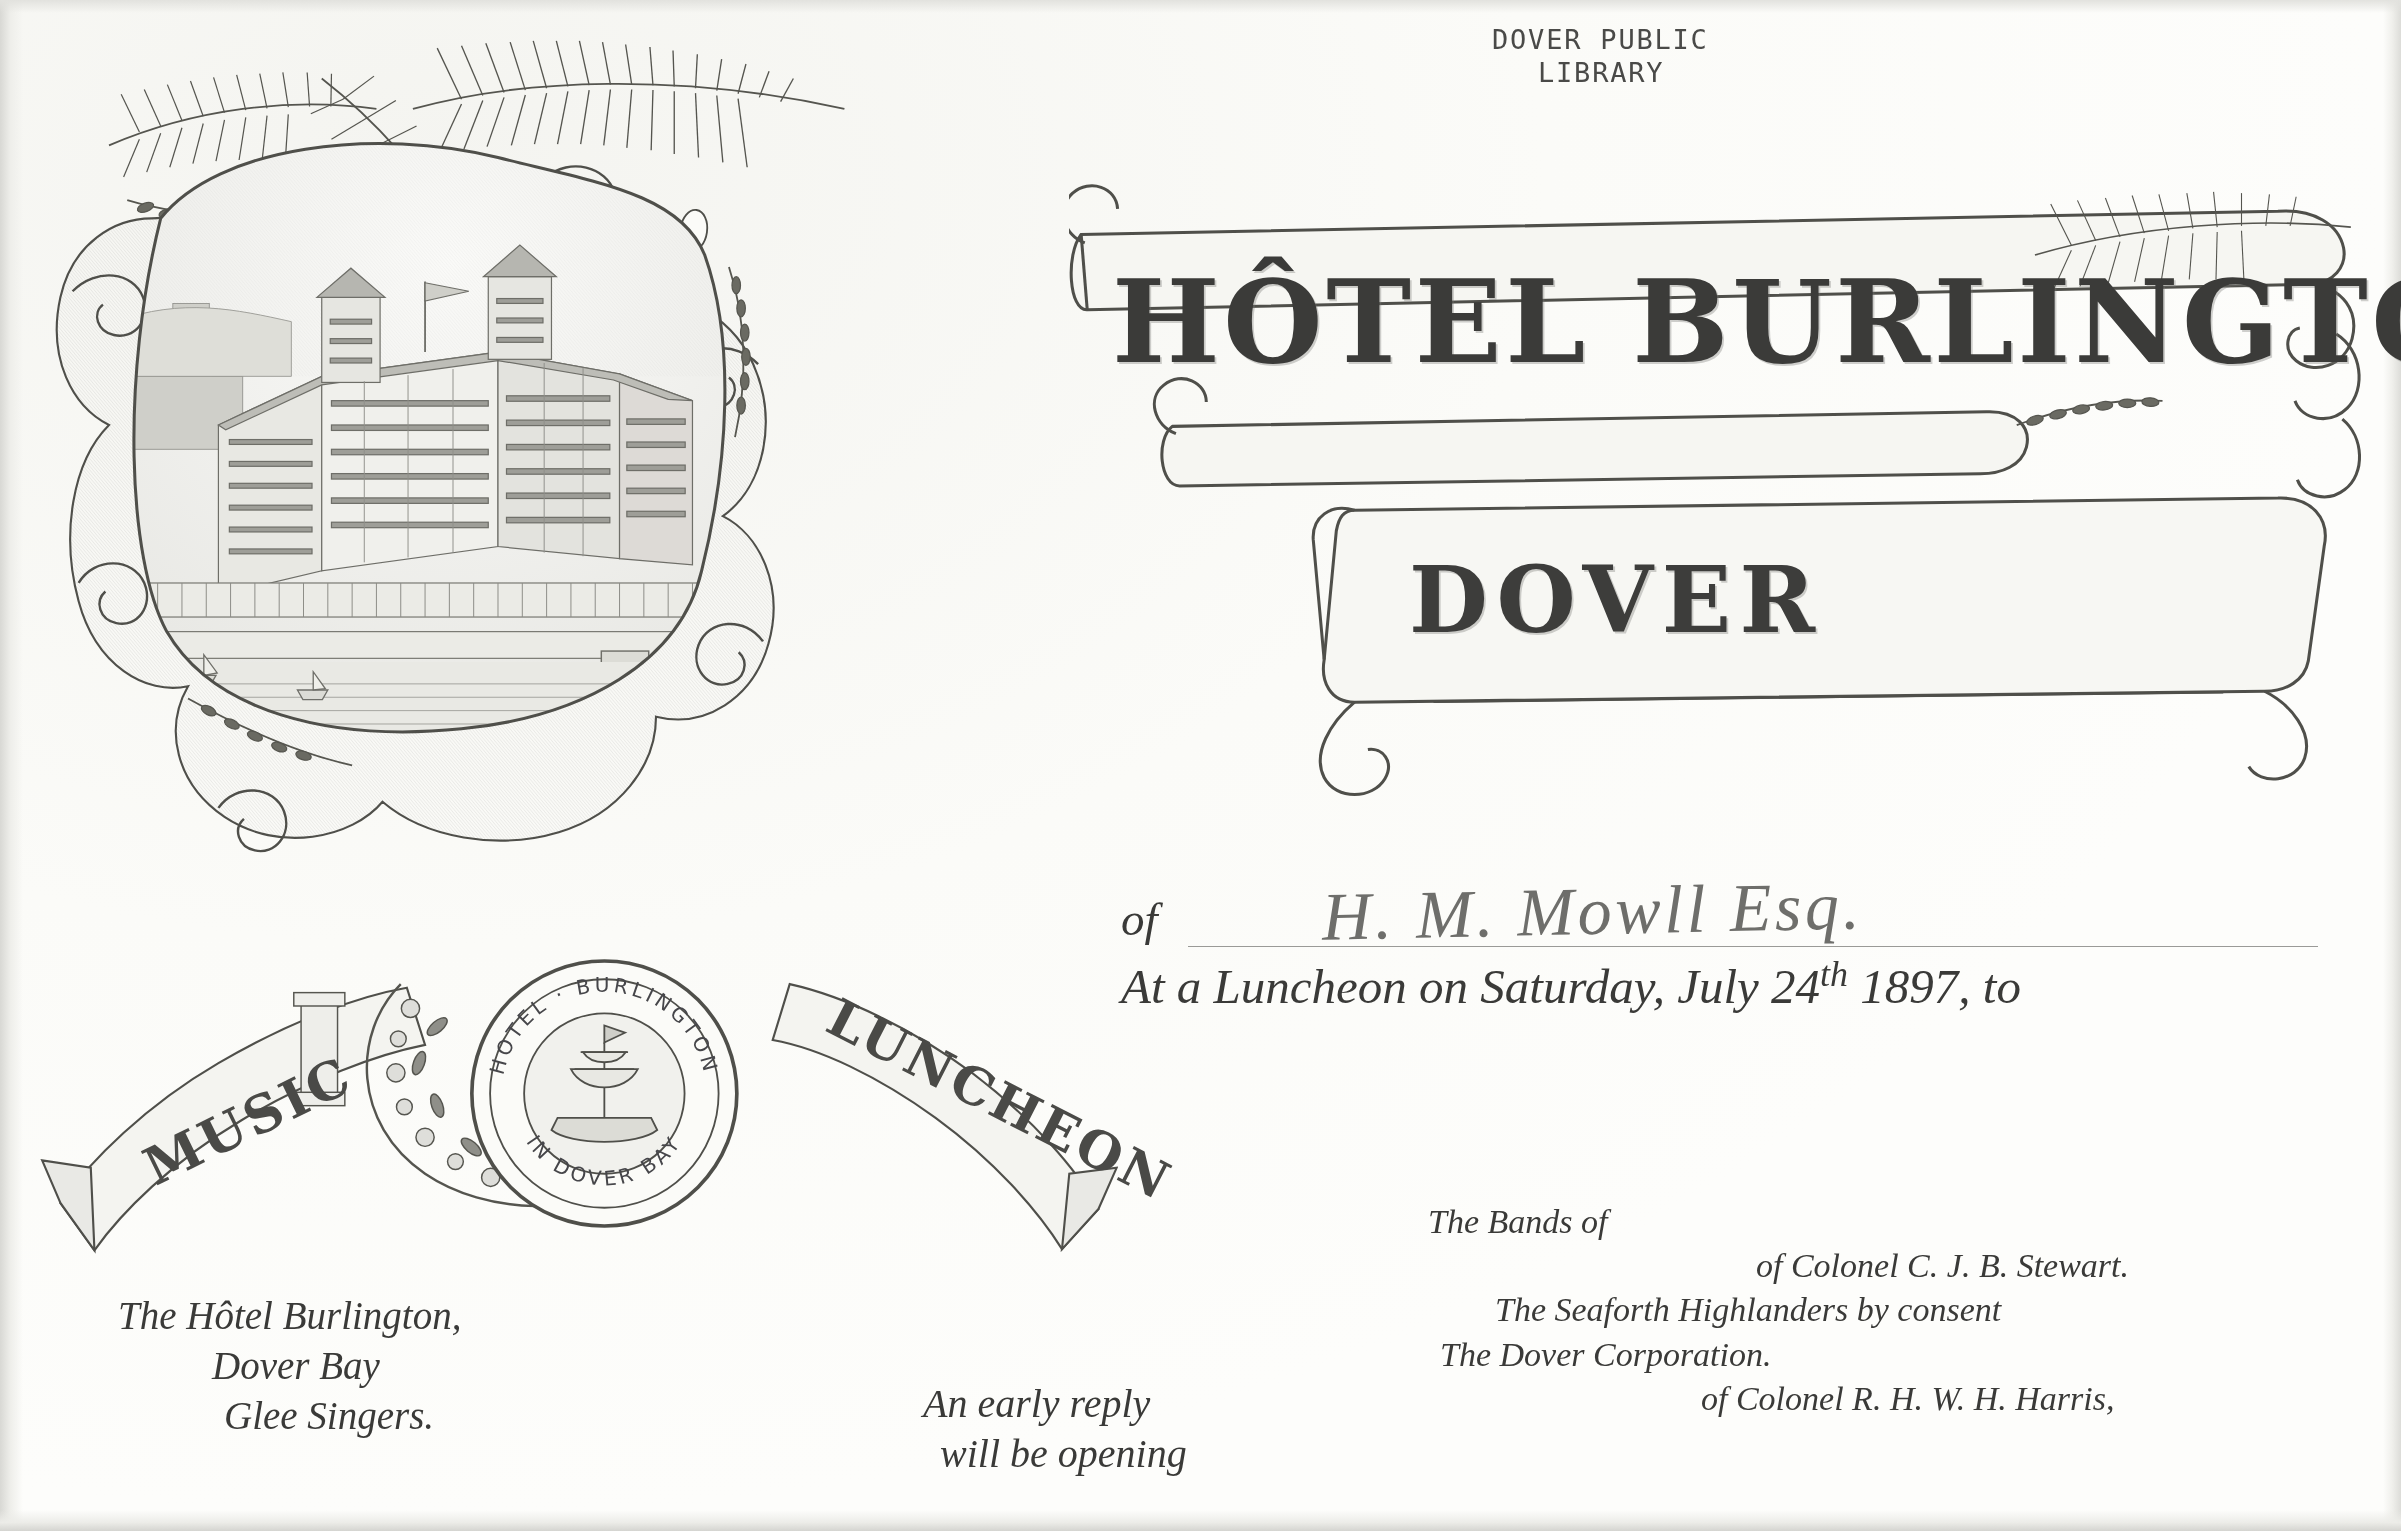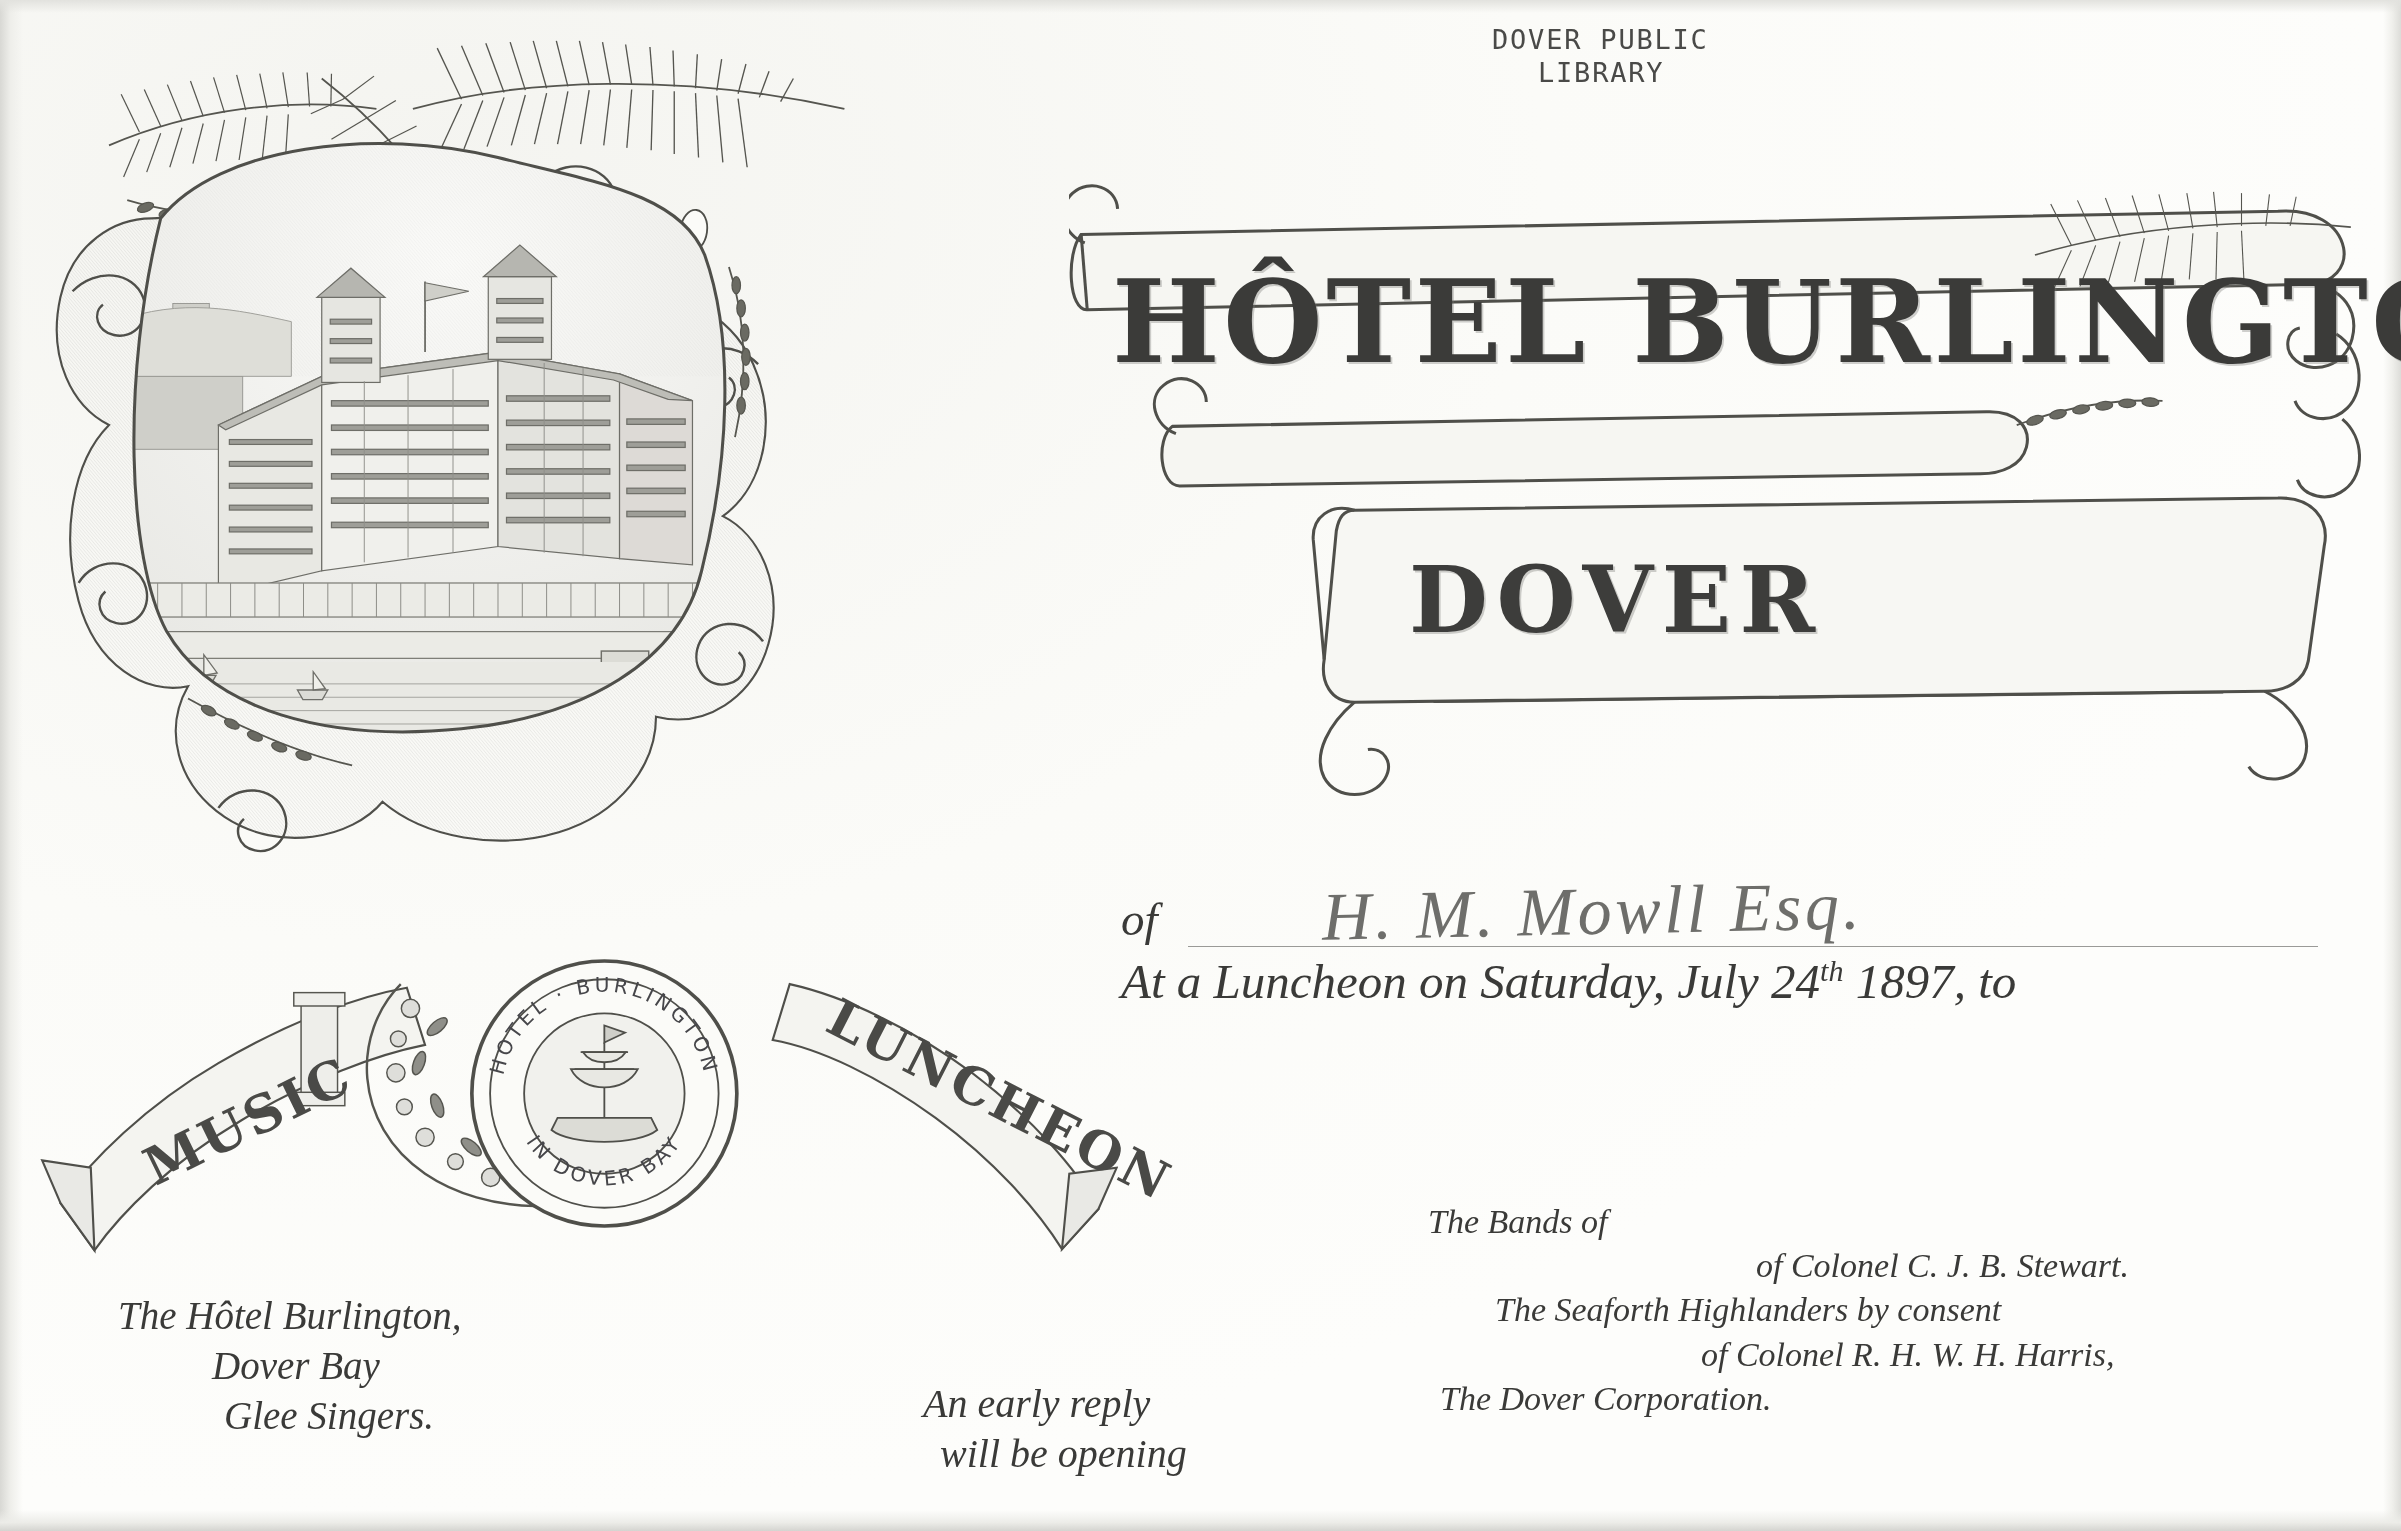--- a/index.html
+++ b/index.html
@@ -138,21 +138,21 @@
     color: #6e6e6b;
     letter-spacing: 3.6px;
     transform: rotate(-1.2deg);
     white-space: nowrap;
   }
   .line-2 {
     margin-top: 6px;
     font-size: 49px;
     white-space: nowrap;
   }
-  .line-2 sup { font-size: 30px; margin-top: 14px; }
+  .line-2 sup { font-size: 36px; margin-top: 14px; }
   .line-3 {
     margin-top: 11px;
     font-size: 49px;
     white-space: nowrap;
   }
 
   
   .bands {
     position: absolute;
     left: 1428px;
@@ -776,22 +776,22 @@
     </div>
     <div class="line-2">
       <span>At a Luncheon on Saturday, July 24</span><sup>th</sup><span> 1897, to</span>
     </div>
   </div>
 
   <div class="bands script">
     <div class="b-row i1">The Bands of</div>
     <div class="b-row i3">of Colonel C. J. B. Stewart.</div>
     <div class="b-row i2">The Seaforth Highlanders by consent</div>
+    <div class="b-row i6">The Dover Corporation.</div>
     <div class="b-row i5">of Colonel R. H. W. H. Harris,</div>
-    <div class="b-row i6">The Dover Corporation.</div>
   </div>
 
   <div class="glee script">
     <div class="g1">The Hôtel Burlington,</div>
     <div class="g2">Dover Bay</div>
     <div class="g3">Glee Singers.</div>
   </div>
 
   <div class="reply script">
     <div class="r1">An early reply</div>

